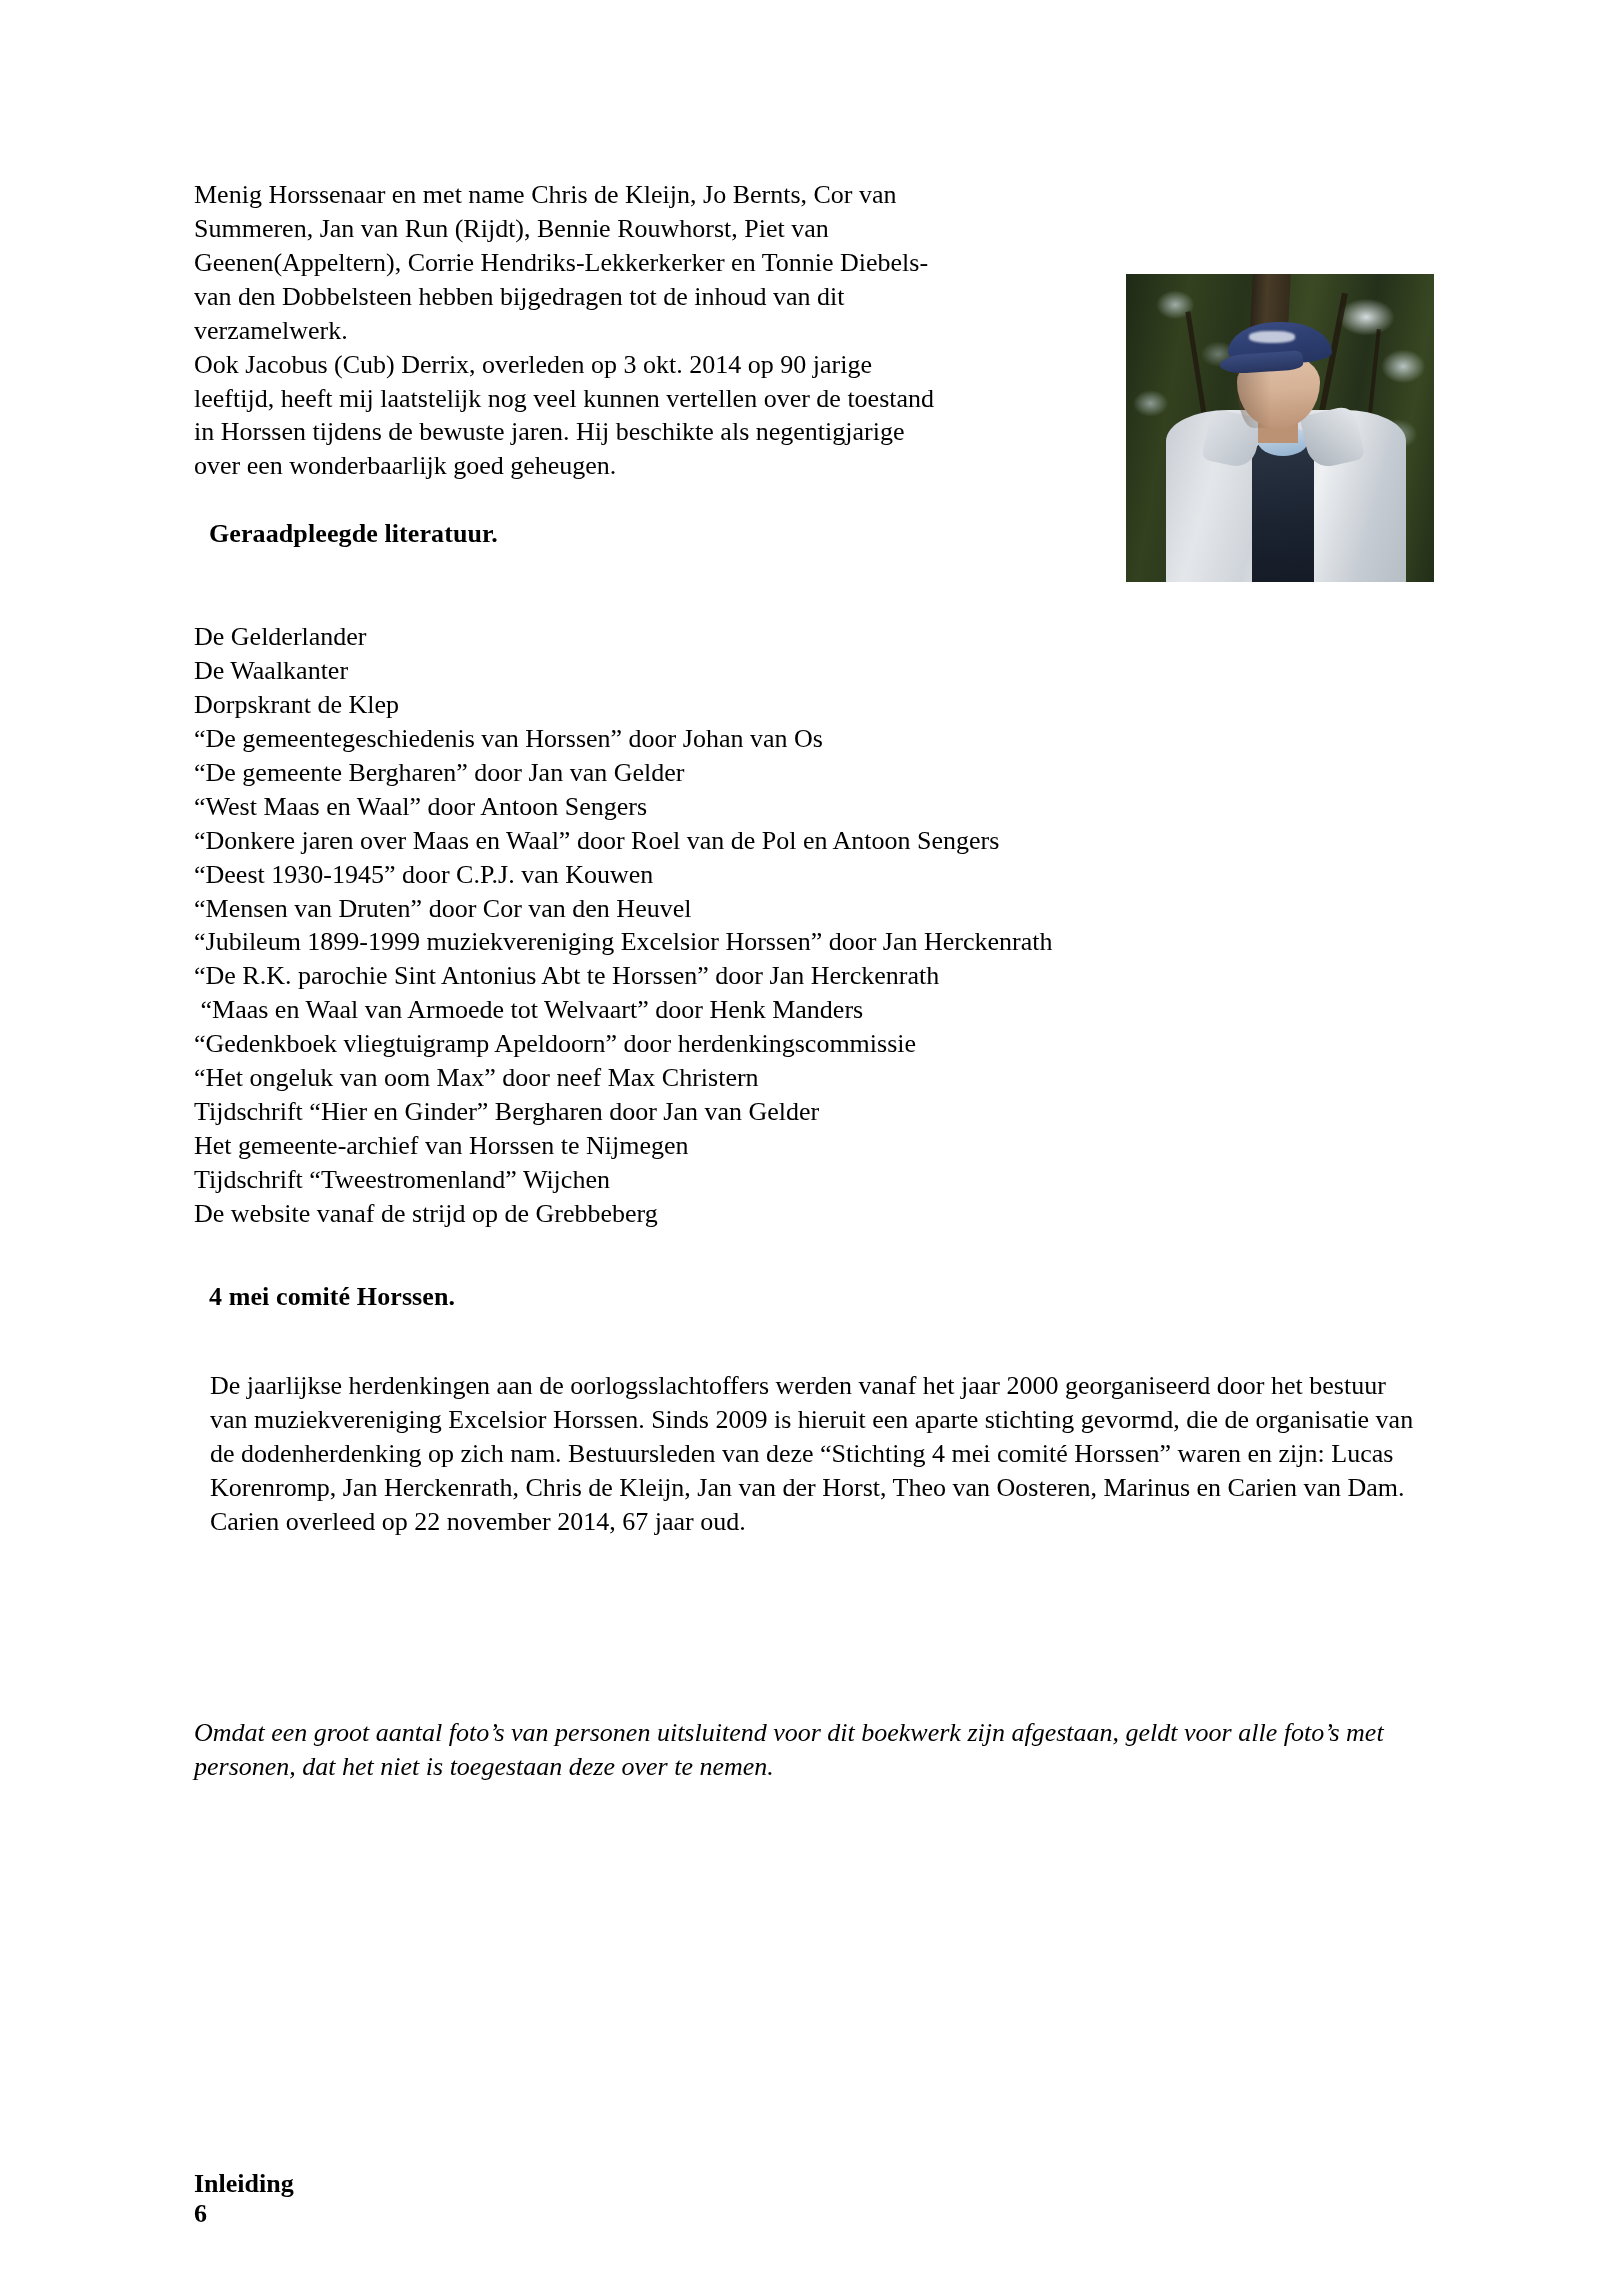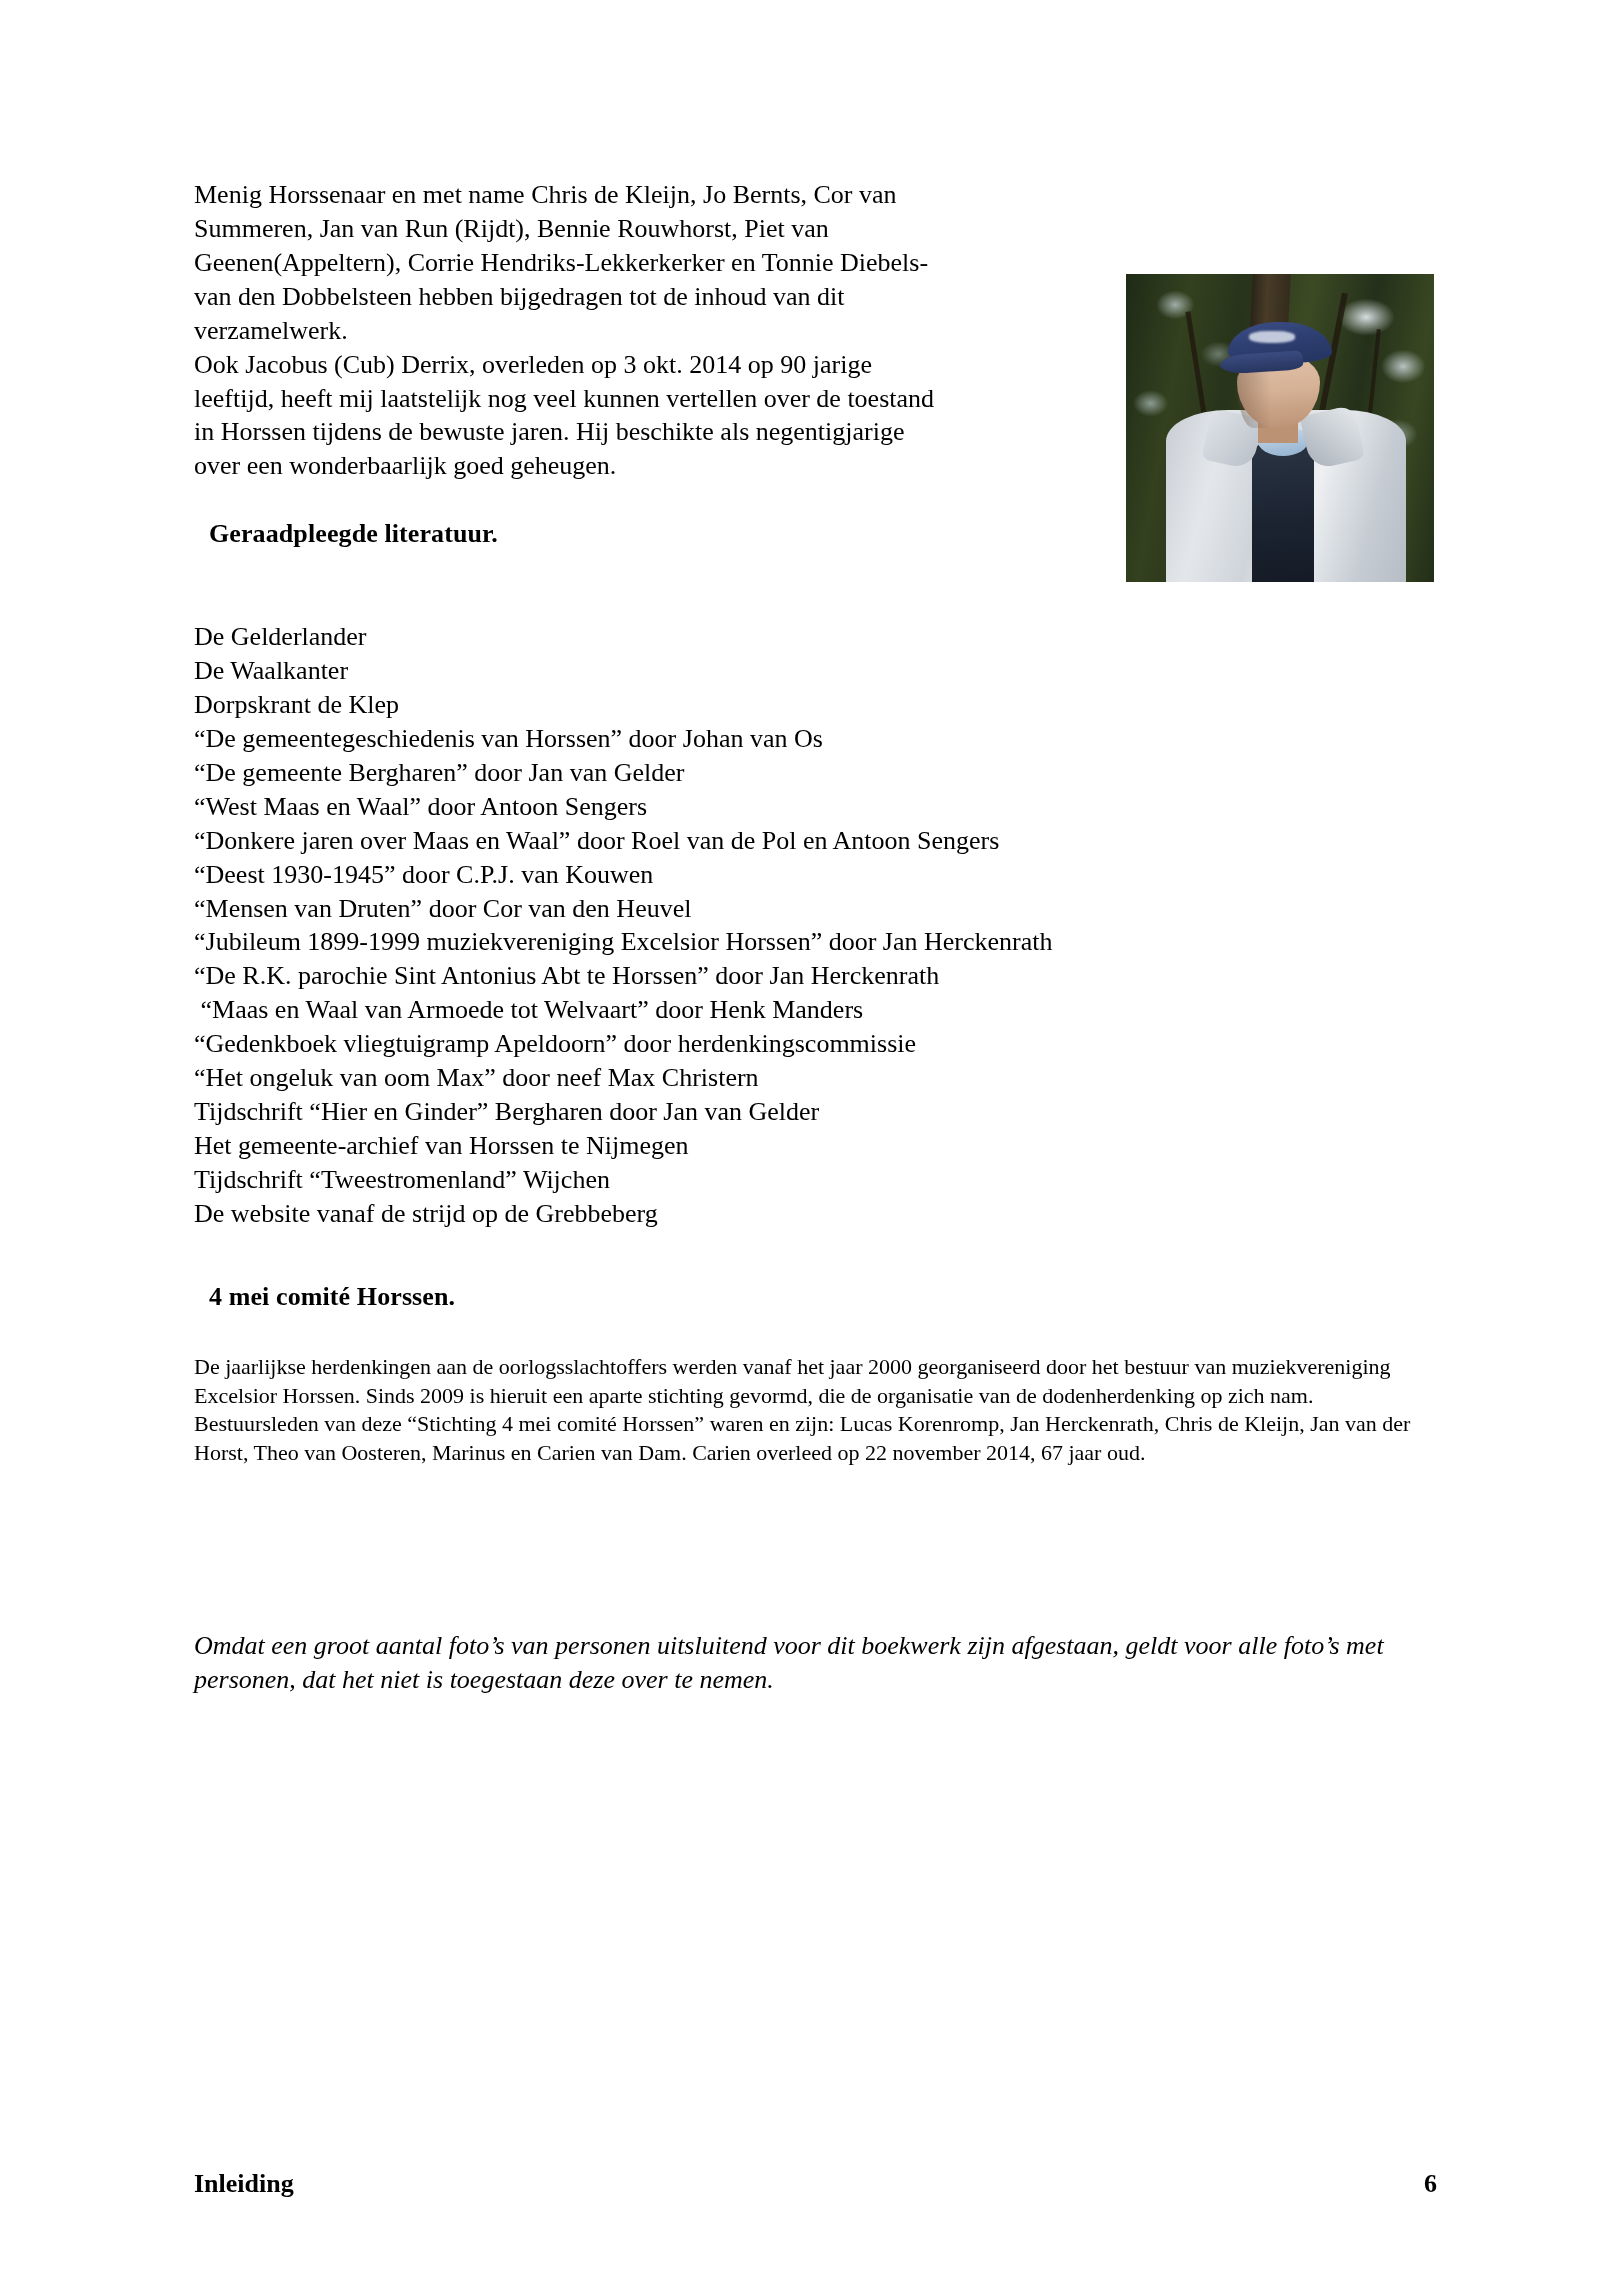--- a/index.html
+++ b/index.html
@@ -197,41 +197,42 @@
   .lit-list {
     font-size: 26px;
     line-height: 1.305;
     margin: 0;
   }
   .lit-list .lit-item {
     white-space: pre;
   }
 
   .body-par {
-    font-size: 22px;
+    font-size: 26px;
     line-height: 1.305;
-    margin: 0;
+    margin: 16px;
   }
   .note {
     font-size: 26px;
     font-style: italic;
     line-height: 1.305;
     margin: 0;
   }
 
   .footer {
     position: absolute;
     left: 194px;
     top: 2169px;
     width: 1243px;
     display: flex;
     justify-content: space-between;
     align-items: baseline;
     font-size: 26px;
     font-weight: bold;
+    flex-direction: column;
   }
 
   .sp-26 { height: 17px; }
   .sp-40 { height: 26px; }
   .sp-54 { height: 35px; }
   .sp-86 { height: 56px; }
 </style>
 </head>
 <body>
 

